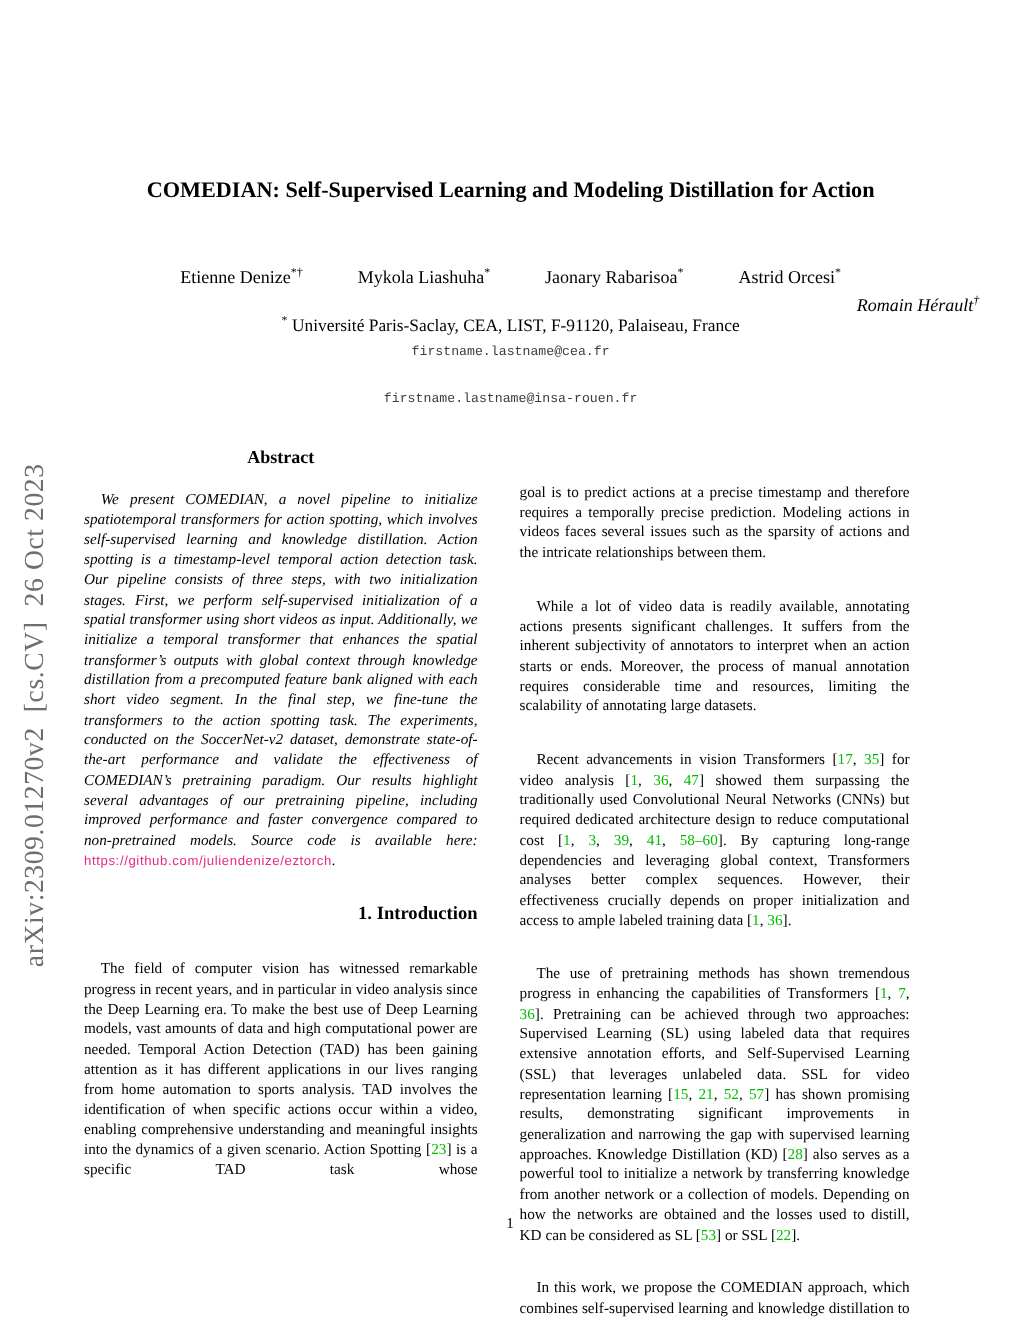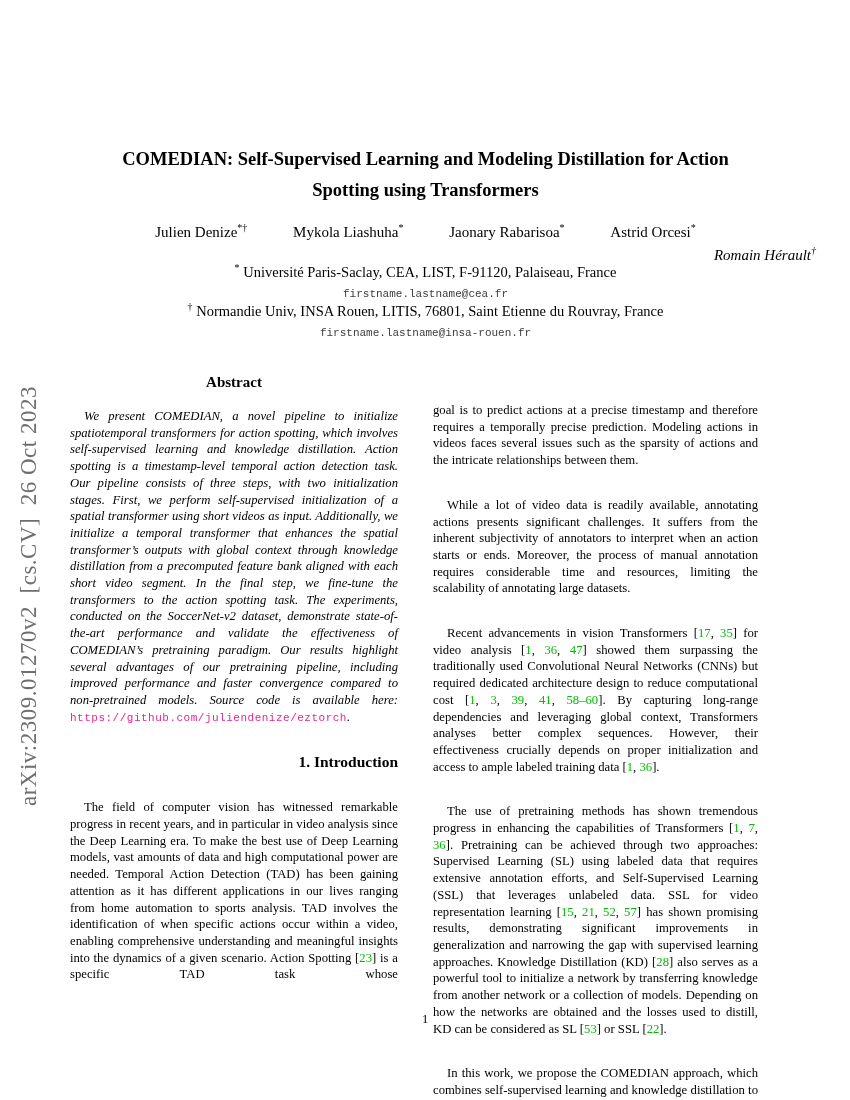--- a/index.html
+++ b/index.html
@@ -36,21 +36,21 @@
   
   .col-left  { position:absolute; top:374px; left:70px;  width:328px; }
   .col-right { position:absolute; top:374px; left:433px; width:325px; }
 
   .abstract-heading { text-align:center; font-size:15px; font-weight:bold; margin-bottom:17px; }
   .abstract-text {
     font-style:italic; font-size:12.7px; line-height:16.7px;
     text-align:justify; text-indent:14px;
   }
   .link {
-    font-style:normal; font-family:Liberation Mono, monospace;
+    font-style:normal; font-family:Liberation Sans, sans-serif;
     font-size:11px; overflow-wrap:anywhere; letter-spacing:0.5px;
   }
 
   .section-heading { font-size:15.5px; font-weight:bold; margin:27px 0 12px 0;text-align:right; }
 
   .body-par {
     font-size:12.7px; line-height:16.7px; text-align:justify;
     text-indent:14px; margin-bottom:3px;margin-top:28px;
   }
   .noindent { text-indent:0; }
@@ -62,42 +62,38 @@
 </style>
 </head>
 <body>
 
 <div class="page">
 
   <div class="arxiv-side">arXiv:2309.01270v2  [cs.CV]  26 Oct 2023</div>
 
   <div class="title-block">
     <div class="title">COMEDIAN: Self-Supervised Learning and Modeling Distillation for Action</div>
-    <div class="title">Spotting using Transformers</div>
   </div>
 
   <div class="authors-row">
-    <span class="author"><span>Julien Denize</span><sup class="mark">*†</sup></span>
+    <span class="author"><span>Etienne Denize</span><sup class="mark">*†</sup></span>
     <span class="author"><span>Mykola Liashuha</span><sup class="mark">*</sup></span>
     <span class="author"><span>Jaonary Rabarisoa</span><sup class="mark">*</sup></span>
     <span class="author"><span>Astrid Orcesi</span><sup class="mark">*</sup></span>
   </div>
 
   <div class="authors-row2">
     <span>Romain Hérault</span><sup class="mark">†</sup>
   </div>
 
   <div class="affil1">
     <sup class="mark">*</sup><span> Université Paris-Saclay, CEA, LIST, F-91120, Palaiseau, France</span>
   </div>
   <div class="email1">firstname.lastname@cea.fr</div>
 
-  <div class="affil2">
-    <sup class="mark">†</sup><span> Normandie Univ, INSA Rouen, LITIS, 76801, Saint Etienne du Rouvray, France</span>
-  </div>
   <div class="email2">firstname.lastname@insa-rouen.fr</div>
 
   <div class="col-left">
     <div class="abstract-heading">Abstract</div>
     <p class="abstract-text"><span>We present COMEDIAN, a novel pipeline to initialize spatiotemporal transformers for action spotting, which involves self-supervised learning and knowledge distillation. Action spotting is a timestamp-level temporal action detection task. Our pipeline consists of three steps, with two initialization stages. First, we perform self-supervised initialization of a spatial transformer using short videos as input. Additionally, we initialize a temporal transformer that enhances the spatial transformer’s outputs with global context through knowledge distillation from a precomputed feature bank aligned with each short video segment. In the final step, we fine-tune the transformers to the action spotting task. The experiments, conducted on the SoccerNet-v2 dataset, demonstrate state-of-the-art performance and validate the effectiveness of COMEDIAN’s pretraining paradigm. Our results highlight several advantages of our pretraining pipeline, including improved performance and faster convergence compared to non-pretrained models. Source code is available here: </span><span class="link" style="color: rgb(229, 40, 140);">https://github.com/juliendenize/eztorch</span><span>.</span></p>
 
     <div class="section-heading">1. Introduction</div>
     <p class="body-par cont-end">The field of computer vision has witnessed remarkable progress in recent years, and in particular in video analysis since the Deep Learning era. To make the best use of Deep Learning models, vast amounts of data and high computational power are needed. Temporal Action Detection (TAD) has been gaining attention as it has different applications in our lives ranging from home automation to sports analysis. TAD involves the identification of when specific actions occur within a video, enabling comprehensive understanding and meaningful insights into the dynamics of a given scenario. Action Spotting [<span class="cite" style="color:#00bc00">23</span>] is a specific TAD task whose</p>
   </div>
 

